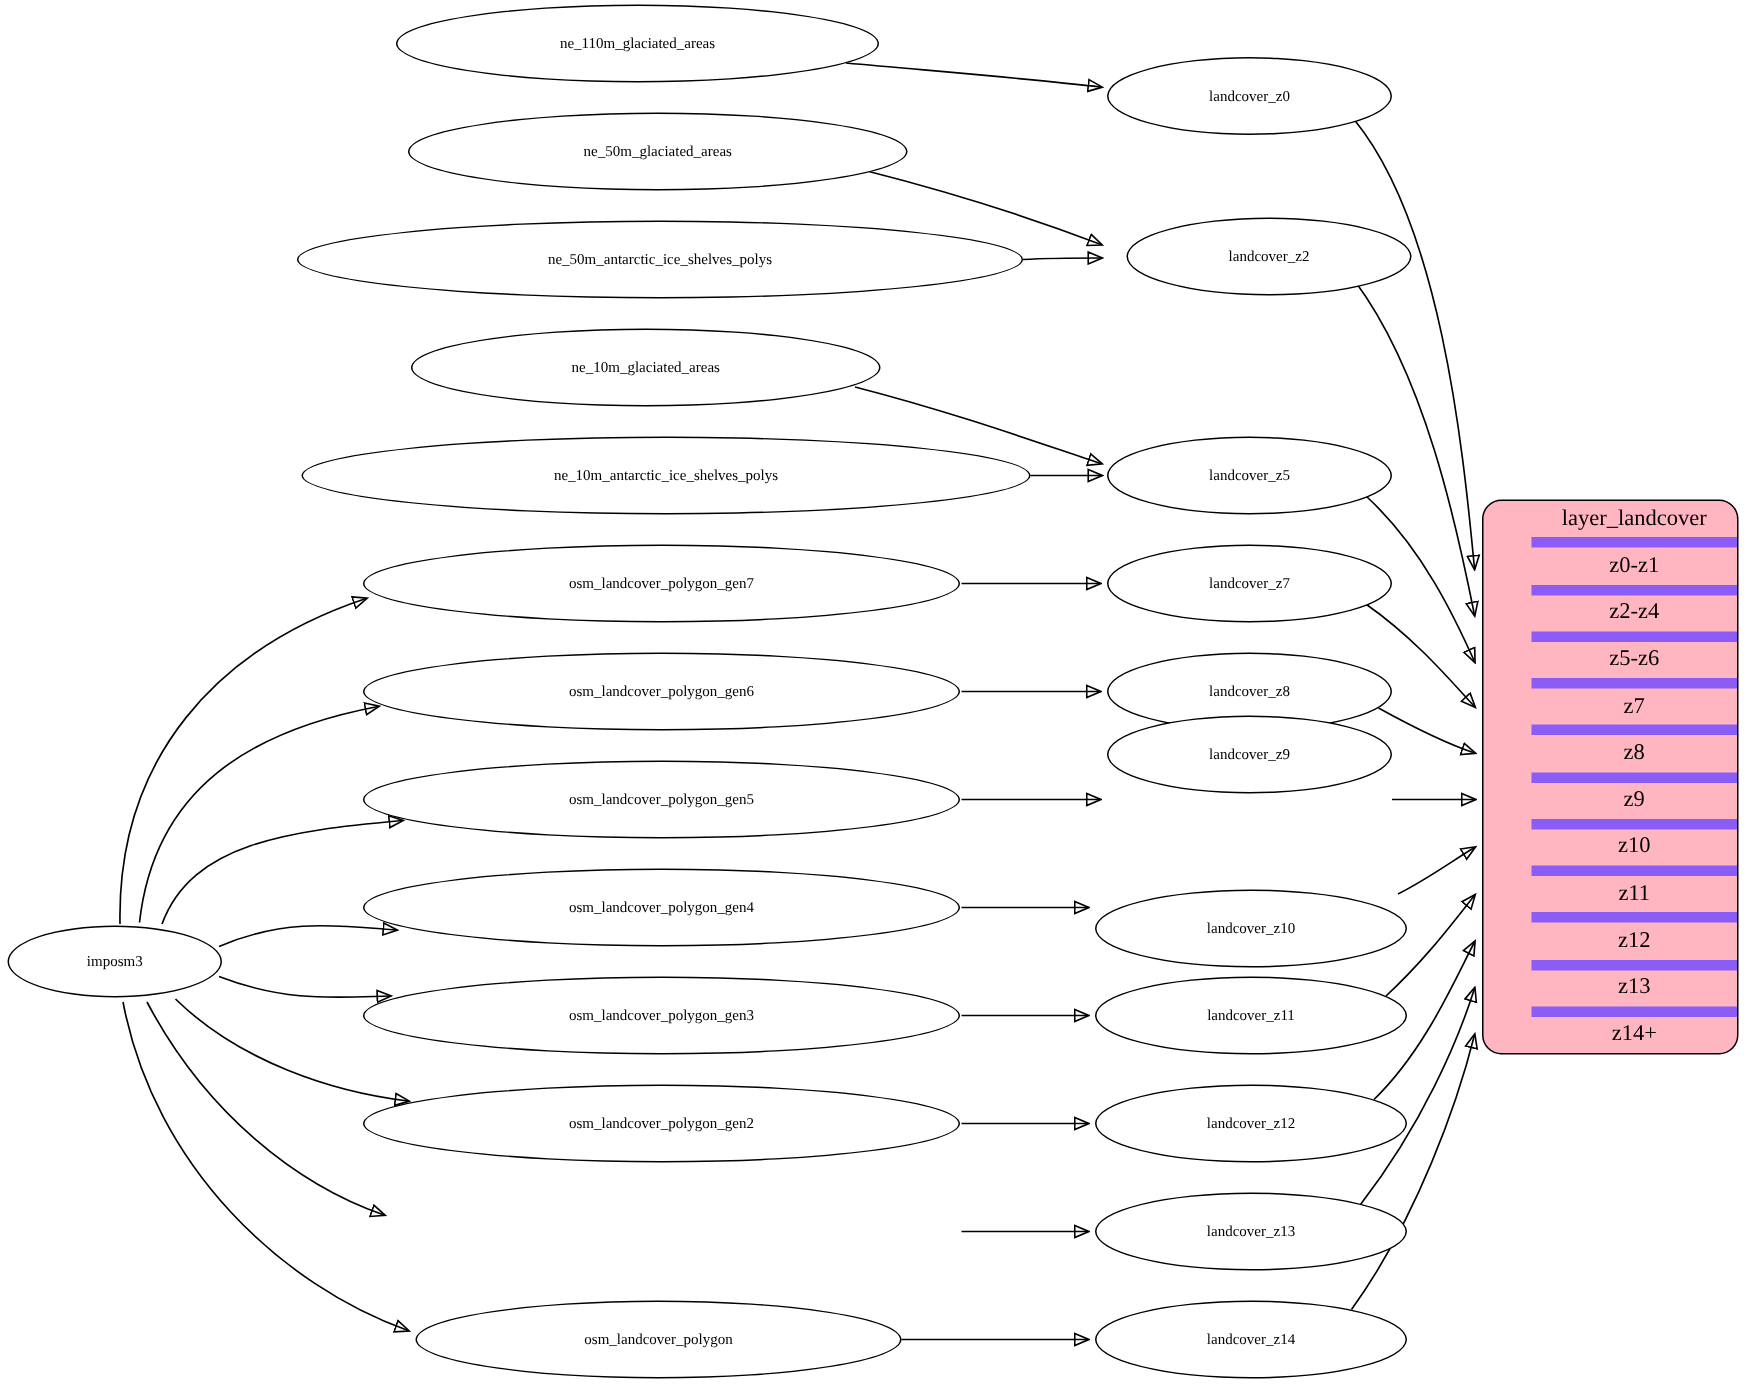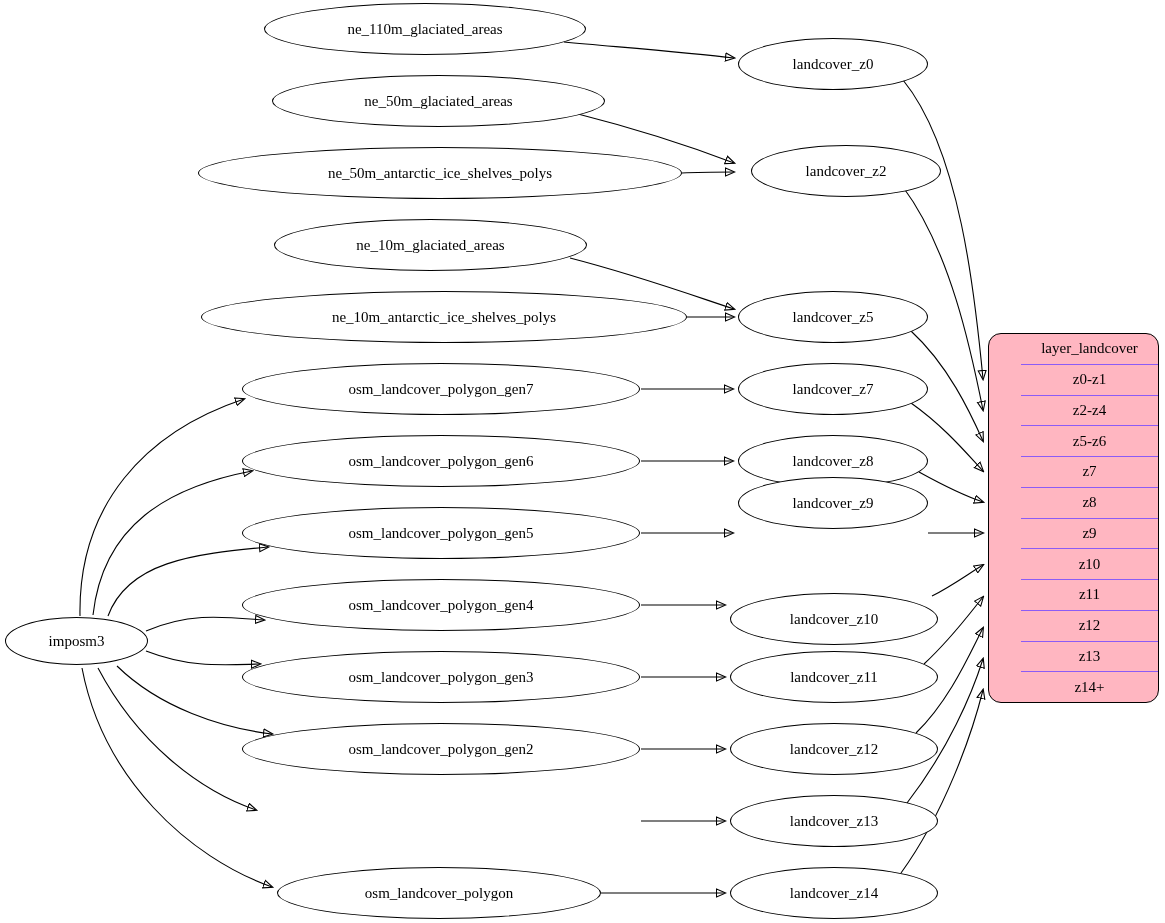--- a/index.html
+++ b/index.html
@@ -2,25 +2,25 @@
 <html><head>
 <meta charset="utf-8">
 <style>
   html,body{margin:0;padding:0;background:#ffffff;}
   .canvas{position:relative;width:1165px;height:923px;background:#ffffff;overflow:hidden;
           font-family:"Liberation Serif","DejaVu Serif",serif;}
   svg.edges{position:absolute;left:0;top:0;z-index:1;}
   svg.edges path{fill:none;stroke:#000000;stroke-width:1.1px;}
   .node{position:absolute;border:1px solid #000000;border-radius:50%;background:#ffffff;
         display:flex;align-items:center;justify-content:center;z-index:2;box-sizing:border-box;}
-  .lbl{font-size:15px;color:#000000;white-space:nowrap;}
+  .lbl{font-size:10px;color:#000000;white-space:nowrap;}
   .rtable{position:absolute;z-index:2;border:1.3px solid #000000;border-radius:13px;
           display:flex;flex-direction:column;overflow:hidden;box-sizing:border-box;}
   .cell{flex:1;display:flex;align-items:center;justify-content:center;
-        font-size:15px;color:#000000;border-top:1px solid #8b5cf6;white-space:nowrap;}
+        font-size:15px;color:#000000;border-top:7px solid #8b5cf6;white-space:nowrap;}
   .cell:first-child{border-top:none;}
 </style>
 </head>
 <body>
 
 <div class="canvas">
 
   <svg class="edges" width="1165" height="923">
     <defs>
       <marker id="arrow" viewBox="0 0 10 10" refX="8.6" refY="5" markerWidth="10" markerHeight="9" orient="auto-start-reverse">

